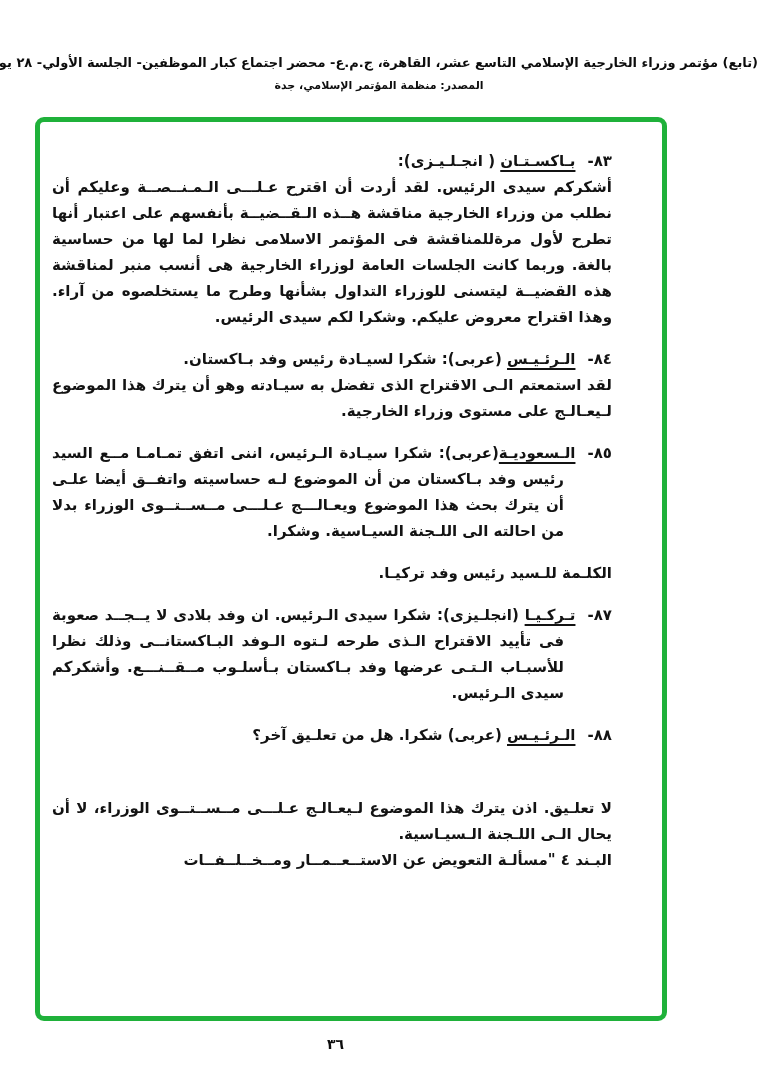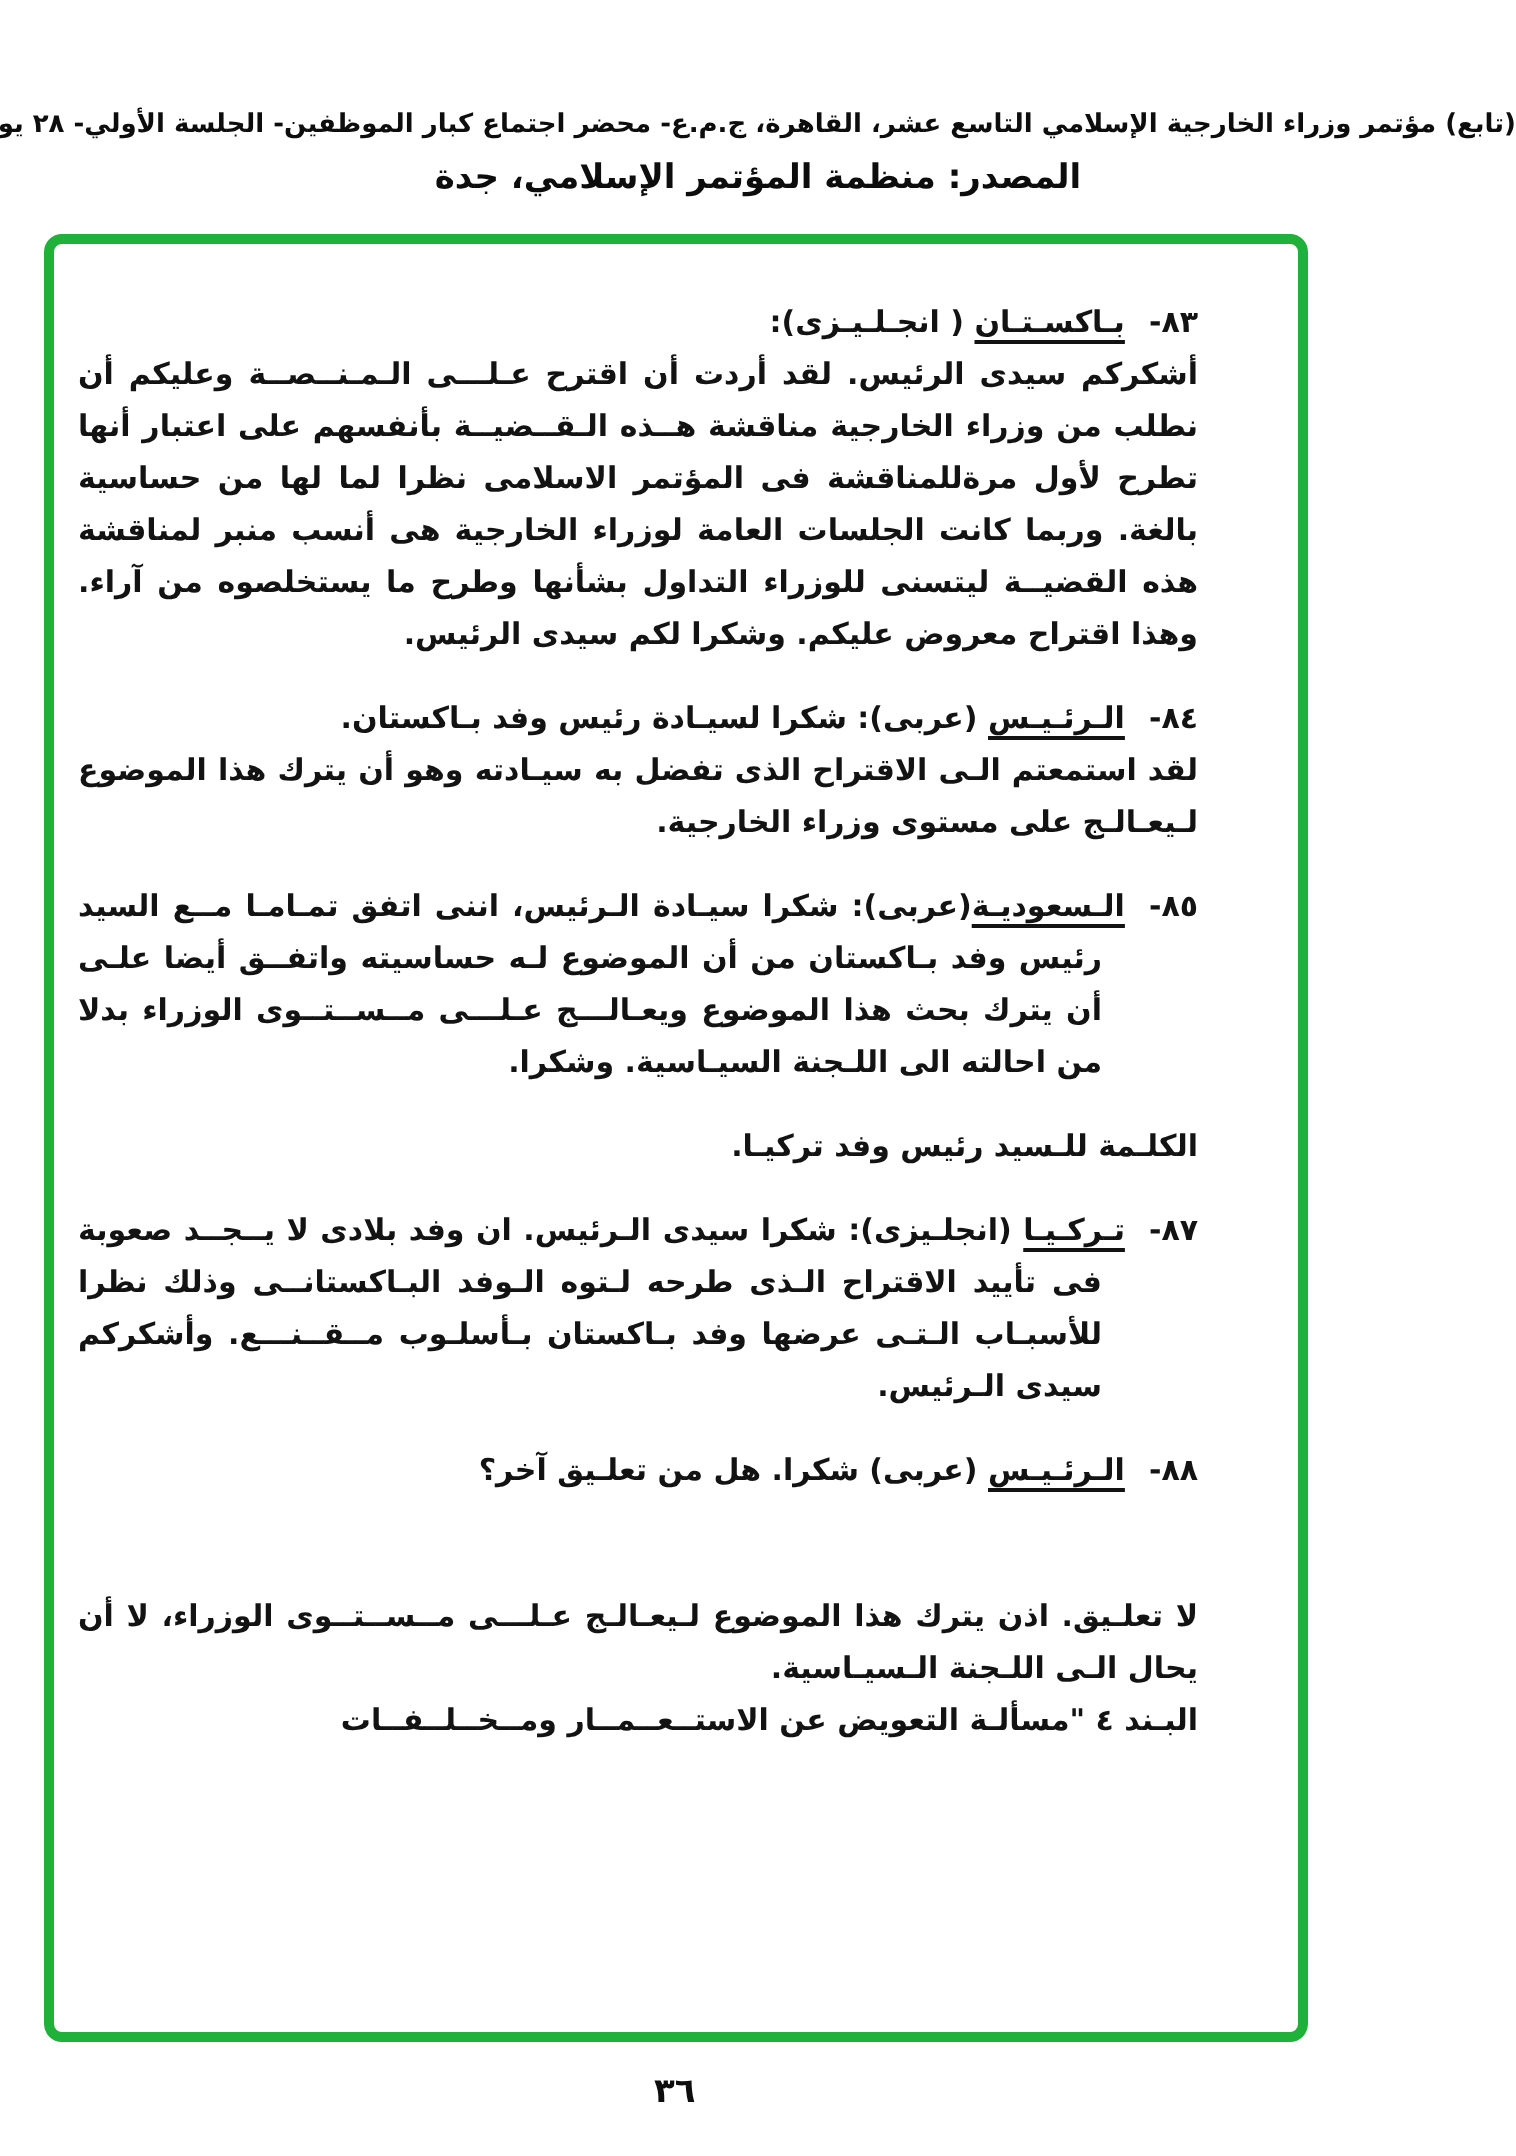--- a/index.html
+++ b/index.html
@@ -8,44 +8,44 @@
     font-family:"DejaVu Sans",sans-serif;color:#151515;overflow:hidden;
   }
   .header{
     position:absolute;top:55px;left:0;right:0;text-align:center;direction:rtl;
   }
   .header .h1{
     font-size:13px;font-weight:bold;letter-spacing:0;color:#0d0d0d;
     white-space:nowrap;
   }
   .header .h2{
-    font-size:17px;font-weight:bold;color:#0d0d0d;margin-top:9px;
+    font-size:11px;font-weight:bold;color:#0d0d0d;margin-top:9px;
   }
   .annotation-box{
-    position:absolute;left:22px;top:117px;width:632px;height:904px;
+    position:absolute;left:35px;top:117px;width:632px;height:904px;
     box-sizing:border-box;border:5px solid var(--accent,#1fb13a);border-radius:9px;
     padding:26px 50px 0 12px;direction:rtl;overflow:hidden;
   }
   .annotation-box p, .annotation-box .flow{
     margin:0;font-size:15px;font-weight:bold;line-height:26px;color:#131313;
     text-align:justify;text-justify:inter-word;
   }
   .flow{padding-right:48px;text-indent:-48px;}
   .num{margin-left:12px;white-space:nowrap;}
   .speaker{
     text-decoration:underline;text-decoration-thickness:1.5px;text-underline-offset:4px;
   }
   .head{margin-bottom:16px;}
   .bodytext{margin:0 16px 16px 0;}
   .announce{margin:0 135px 0 0;text-align:right;}
   .band{margin:0 52px 0 0;text-align:right;}
   section{margin-bottom:16px;}
   section:last-child{margin-bottom:0;}
   .pagenum{
-    position:absolute;left:327px;top:1036px;font-size:17px;font-weight:bold;
+    position:absolute;left:327px;top:1036px;font-size:14px;font-weight:bold;
     direction:rtl;color:#0d0d0d;
   }
 </style>
 </head>
 <body>
 
 <div class="header">
   <div class="h1">(تابع) مؤتمر وزراء الخارجية الإسلامي التاسع عشر، القاهرة، ج.م.ع- محضر اجتماع كبار الموظفين- الجلسة الأولي- ٢٨ يوليه ١٩٩٠</div>
   <div class="h2">المصدر: منظمة المؤتمر الإسلامي، جدة</div>
 </div>

